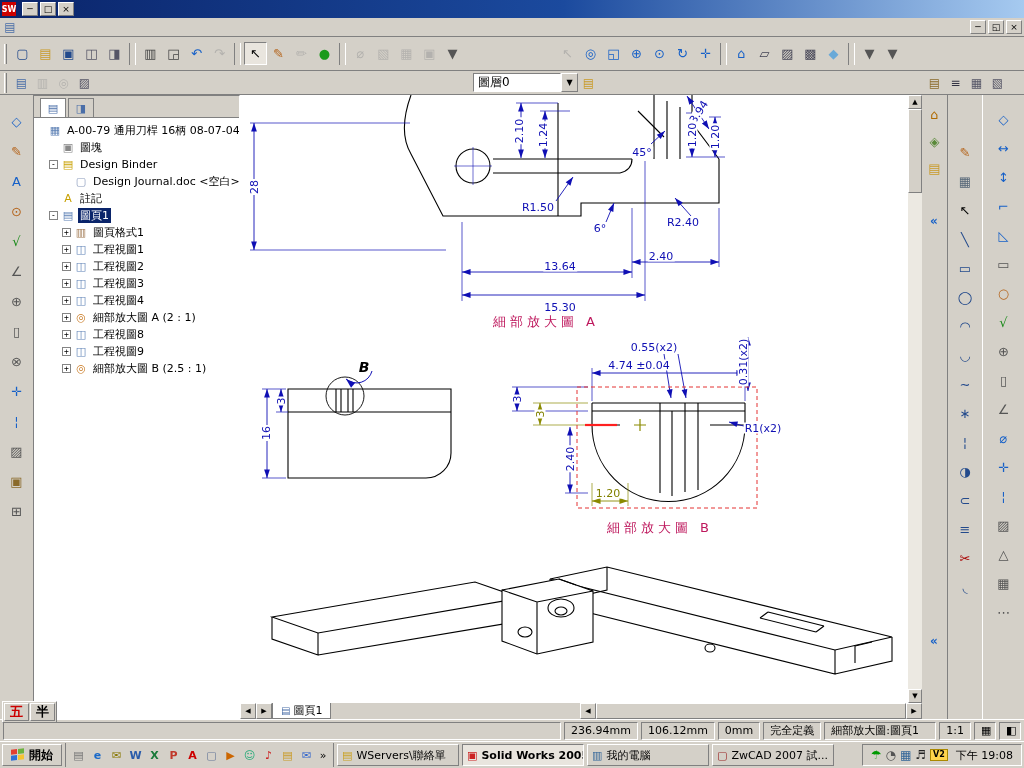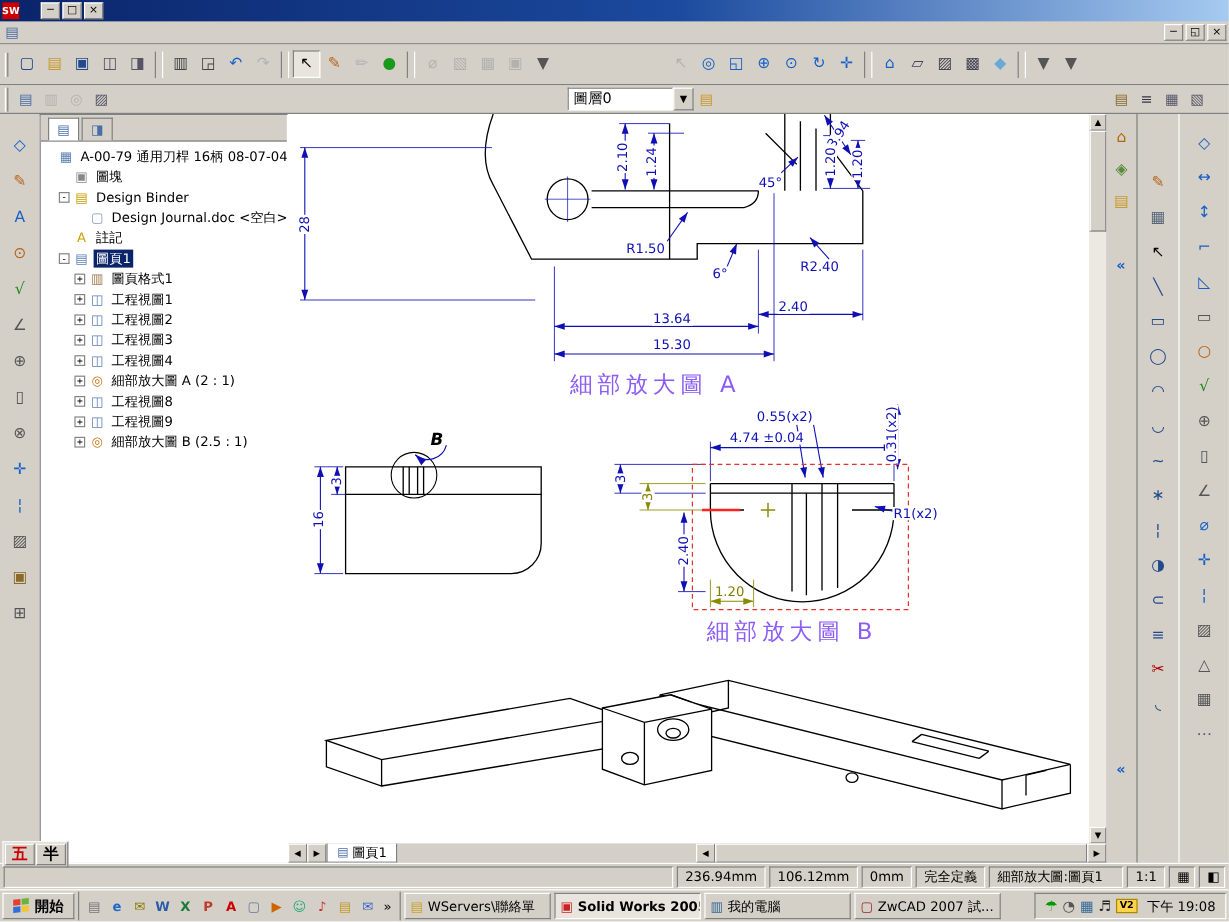--- a/index.html
+++ b/index.html
@@ -7,21 +7,21 @@
   body{font-family:"DejaVu Sans","Liberation Sans",sans-serif;font-size:12px;color:#000}
   #app{position:relative;width:1024px;height:768px;background:#d4d0c8;overflow:hidden}
 
   
   .raised{border:1px solid;border-color:#ffffff #808080 #808080 #ffffff;background:#d4d0c8}
   .sunken{border:1px solid;border-color:#808080 #ffffff #ffffff #808080;background:#d4d0c8}
   .sunkenw{border:1px solid;border-color:#808080 #ffffff #ffffff #808080;background:#fff}
 
   
   #titlebar{position:absolute;left:0;top:0;width:1024px;height:18px;background:linear-gradient(90deg,#0a246a,#1b4a9e 55%,#a6caf0);display:flex;align-items:center;padding:0 2px;color:#fff}
-  #titlebar .logo{width:14px;height:14px;background:#c00;color:#fff;font-size:8px;font-weight:bold;display:flex;align-items:center;justify-content:center;margin-right:16px;flex:0 0 auto}
+  #titlebar .logo{width:14px;height:14px;background:#c00;color:#fff;font-size:8px;font-weight:bold;display:flex;align-items:center;justify-content:center;margin-right:4px;flex:0 0 auto}
   #titlebar .ttext{font-size:11px;font-weight:bold;white-space:nowrap;overflow:hidden;flex:1}
   .winbtn{width:16px;height:14px;margin-left:2px;font-size:9px;line-height:12px;text-align:center;color:#000;flex:0 0 auto}
 
   
   #menubar{position:absolute;left:0;top:18px;width:1024px;height:19px;display:flex;align-items:center;border-bottom:1px solid #808080;background:#d4d0c8}
   #menubar .docico{width:16px;text-align:center;color:#4a6ea8;font-size:12px;margin:0 2px}
   .menuitem{padding:0 7px;height:19px;line-height:19px;white-space:nowrap;cursor:default}
   #mdx{margin-left:auto;display:flex;padding-right:2px}
 
   
@@ -57,21 +57,21 @@
   .tico{flex:0 0 auto;width:14px;text-align:center;font-size:11px;margin-right:3px}
   .tlab{padding:0 2px}
   .tlab.sel{background:#0a246a;color:#fff}
 
   
   #canvasarea{position:absolute;left:240px;top:0;width:682px;height:624px}
   #canvas{position:absolute;left:0;top:0;width:668px;height:608px;background:#fff;overflow:hidden}
   #canvas svg{position:absolute;left:0;top:0}
   .dim-label{position:absolute;font-size:11px;line-height:1;color:#0f0fb4;background:#fff;padding:0 1px;white-space:nowrap;transform:translate(-50%,-50%)}
   .dim-label[data-kind="olive"]{color:#808000}
-  .dim-label[data-kind="title"]{color:#8b5cf6;font-size:19px;letter-spacing:4px;background:transparent}
+  .dim-label[data-kind="title"]{color:#be185d;font-size:13px;letter-spacing:4px;background:transparent}
   .dim-label[data-kind="blab"]{color:#000;font-size:14px;font-weight:bold;font-style:italic;background:transparent}
 
   
   #vscroll{position:absolute;left:668px;top:0;width:14px;height:608px;background:#ece9e2}
   .sbtn{position:absolute;width:14px;height:14px;font-size:7px;line-height:12px;text-align:center}
   #vthumb{position:absolute;left:0;top:14px;width:14px;height:84px}
   #sheetrow{position:absolute;left:0;top:608px;width:682px;height:16px;background:#d4d0c8;display:flex;align-items:stretch}
   .navb{width:16px;height:16px;font-size:7px;line-height:14px;text-align:center;flex:0 0 auto}
   .sheettab{display:flex;align-items:center;gap:3px;padding:0 8px;background:#fff;border:1px solid #808080;border-top:none;font-size:11px;flex:0 0 auto}
   .sheettab .sico{color:#4a6ea8;font-size:10px}
@@ -631,21 +631,21 @@
             <span class="dim-label" data-kind="dim" style="left: 298px; top: 112px;">R1.50</span>
 
             <span class="dim-label" data-kind="dim" style="left: 360px; top: 133px;">6°</span>
 
             <span class="dim-label" data-kind="dim" style="left: 443px; top: 127px;">R2.40</span>
 
             <span class="dim-label" data-kind="dim" style="left: 320px; top: 171px;">13.64</span>
 
             <span class="dim-label" data-kind="dim" style="left: 421px; top: 161px;">2.40</span>
 
-            <span class="dim-label" data-kind="dim" style="left: 320px; top: 192px;">15.30</span>
+            <span class="dim-label" data-kind="dim" style="left: 320px; top: 212px;">15.30</span>
 
             <span class="dim-label" data-kind="title" style="left: 306px; top: 226px;">細部放大圖  A</span>
 
             <span class="dim-label" data-kind="blab" style="left: 124px; top: 272px;">B</span>
 
             <span class="dim-label" data-kind="dim" style="left: 26px; top: 338px; transform: translate(-50%, -50%) rotate(-90deg);">16</span>
 
             <span class="dim-label" data-kind="dim" style="left: 41px; top: 306px; transform: translate(-50%, -50%) rotate(-90deg);">3</span>
 
             <span class="dim-label" data-kind="dim" style="left: 414px; top: 252px;">0.55(x2)</span>

